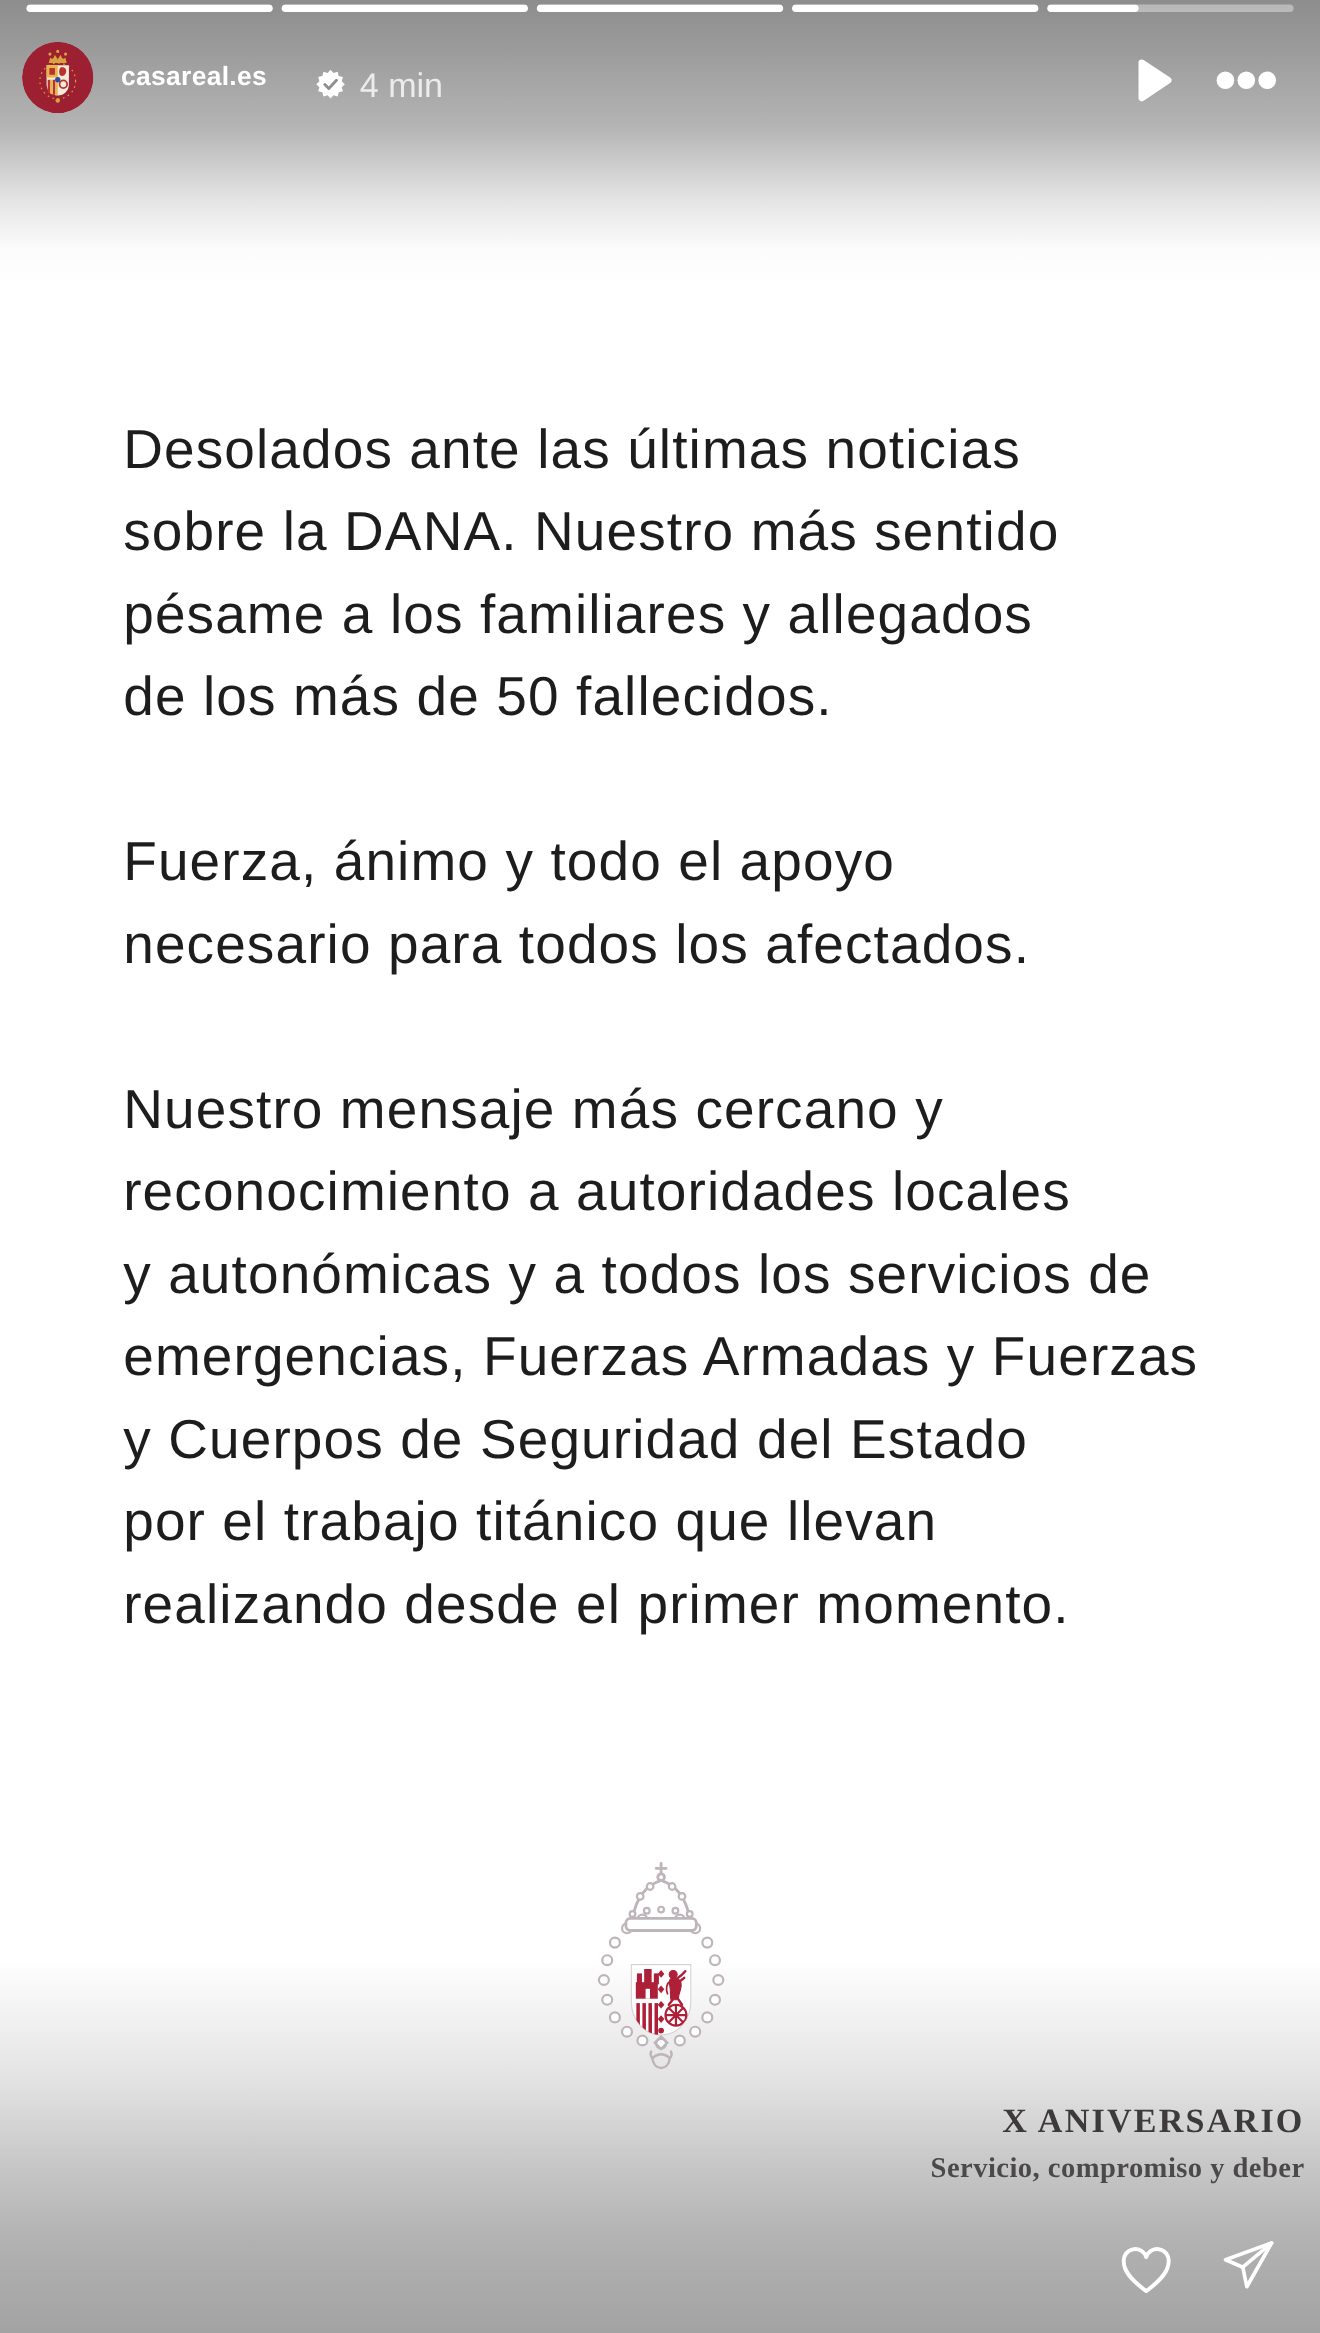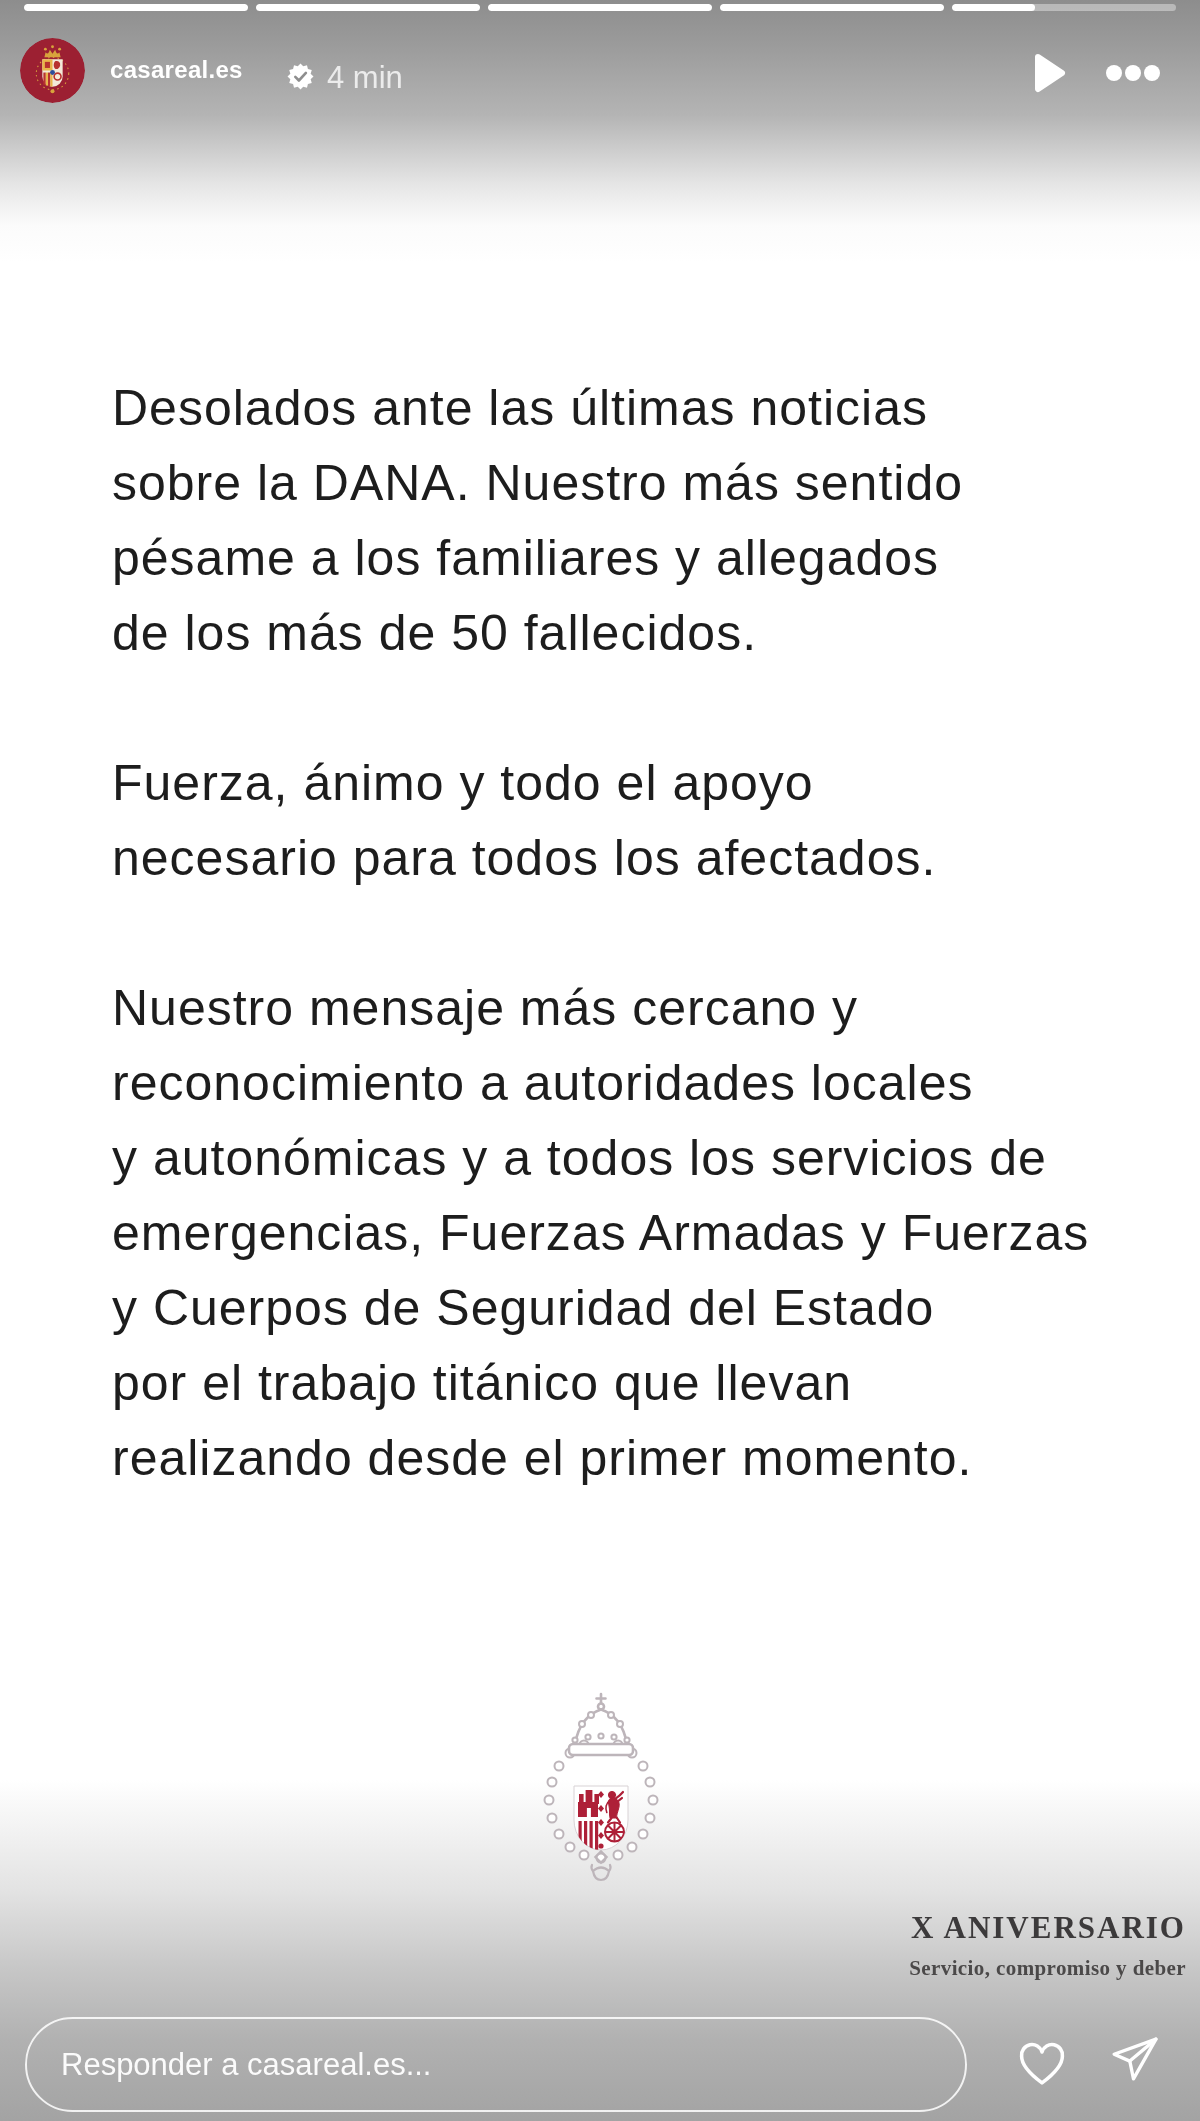--- a/index.html
+++ b/index.html
@@ -27,21 +27,21 @@
     color:#1d1d1d;white-space:pre-line;font-weight:400;
   }
   .anniversary{position:absolute;top:1690px;left:0;width:1170px;text-align:right;margin-left:16px;}
   .emblem{display:block;margin:0 auto;width:126px;height:206px;}
   .anniv-title{
     margin-top:14px;font-family:"Liberation Serif",serif;font-weight:bold;
     font-size:31px;letter-spacing:2px;color:#3c3a3b;
   }
   .anniv-subtitle{
     margin-top:10px;font-family:"Liberation Serif",serif;font-weight:bold;
-    font-size:21px;letter-spacing:.4px;color:#4b4949;
+    font-size:26px;letter-spacing:.4px;color:#4b4949;
   }
   
   .reply-pill{
     position:absolute;left:25px;top:2017px;width:942px;height:95px;
     border:2.5px solid rgba(255,255,255,0.85);border-radius:48px;box-sizing:border-box;
     background:transparent;
   }
   .reply-input{
     width:100%;height:100%;border:none;outline:none;background:transparent;
     padding:0 0 0 34px;font-family:"Liberation Sans",sans-serif;
@@ -233,23 +233,20 @@
       <g stroke="#bdb5ba" stroke-width="2.2" fill="none" stroke-linecap="round">
         <rect x="59" y="163" width="8" height="8" transform="rotate(45 63 167)"></rect>
         <path d="M55,181 q8,-7 16,0 q-1.5,9 -8,9 q-6.5,0 -8,-9 Z"></path>
         <path d="M55,181 q-2.5,-3 -1,-6 M71,181 q2.5,-3 1,-6"></path>
       </g>
     </svg>
     <div class="anniv-title">X ANIVERSARIO</div>
     <div class="anniv-subtitle">Servicio, compromiso y deber</div>
   </div>
 
-  <div class="reply-pill">
-    <input class="reply-input" type="text" placeholder="Responder a casareal.es..." style="">
-  </div>
   <div class="heart-btn">
     <svg viewBox="0 0 48 44" width="52" height="46">
       <path d="M24,40 C10.5,30 4.5,22.5 4.5,14.5 A10,10 0 0 1 24,10.5 A10,10 0 0 1 43.5,14.5 C43.5,22.5 37.5,30 24,40 Z" fill="none" stroke="#ffffff" stroke-width="3.4" stroke-linejoin="round"></path>
     </svg>
   </div>
   <div class="share-btn">
     <svg viewBox="0 0 48 44" width="52" height="46">
       <path d="M45,3 L5,17.5 L20,24 L23.5,41 Z" fill="none" stroke="#ffffff" stroke-width="3.2" stroke-linejoin="round"></path>
       <path d="M45,3 L20,24" fill="none" stroke="#ffffff" stroke-width="3.2" stroke-linecap="round"></path>
     </svg>

